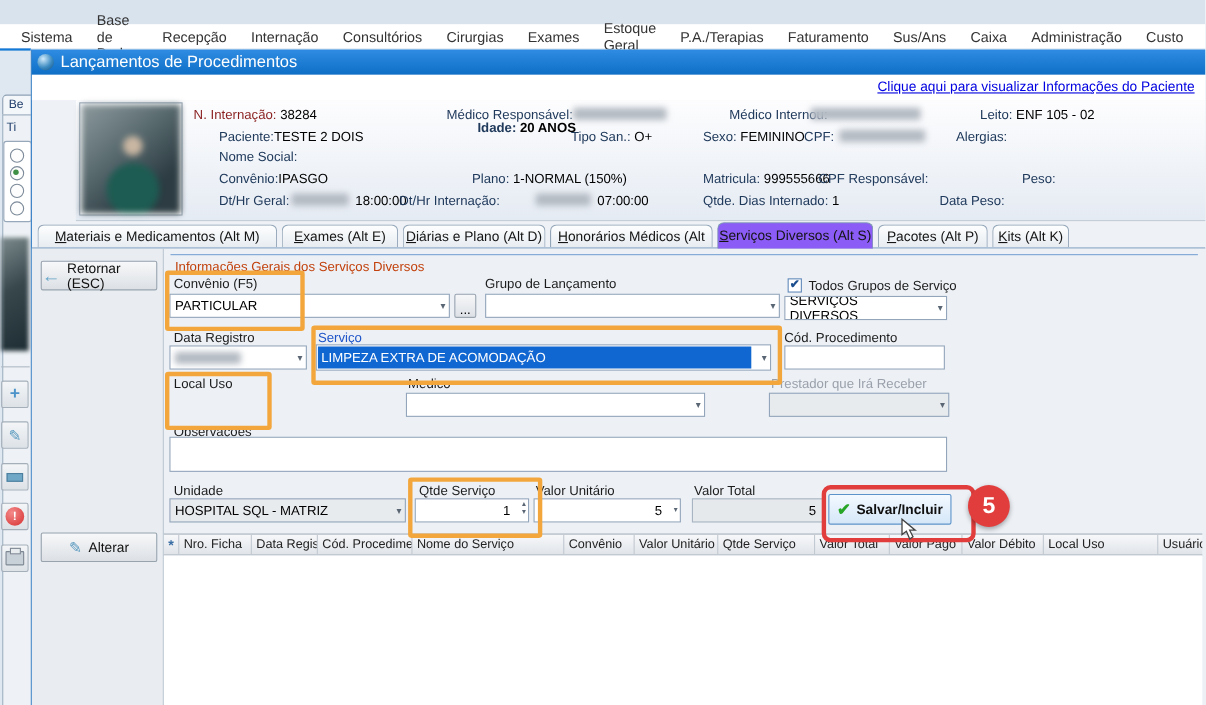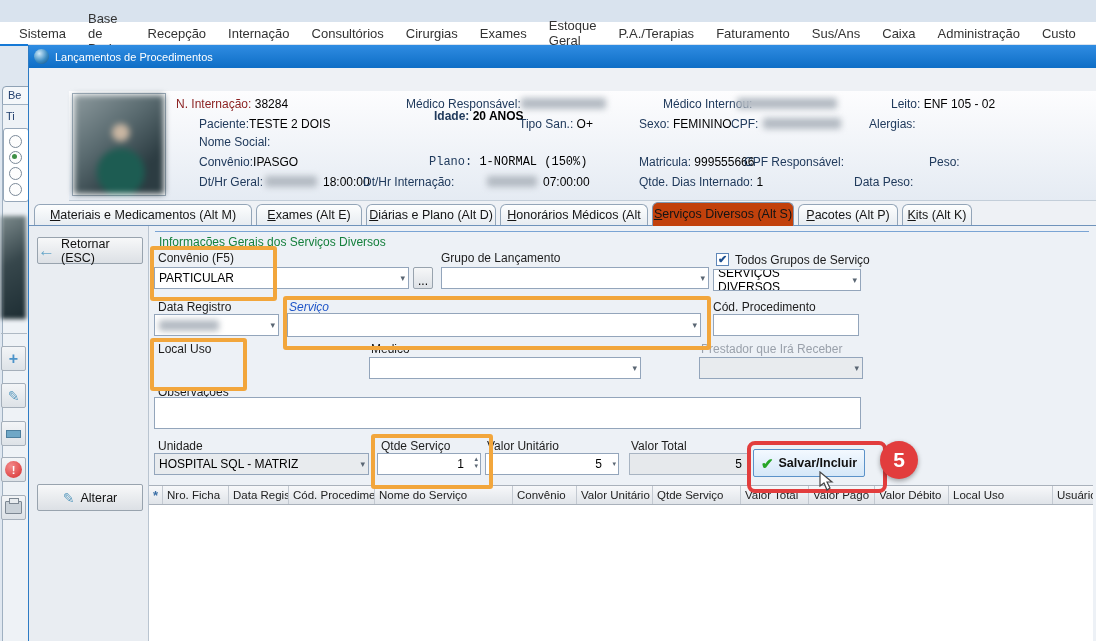--- a/index.html
+++ b/index.html
@@ -34,49 +34,49 @@
   .minus-g{width:13px;height:6px;background:#6fa7c6;border:1px solid #4d7f9e;}
   .warn-g{width:17px;height:17px;border-radius:50%;background:radial-gradient(circle at 35% 30%,#f48a8a,#d62f2f);color:#fff;font-size:11px;font-weight:bold;
           display:flex;align-items:center;justify-content:center;}
   .printer-g{width:15px;height:11px;background:#c9d1d8;border:1px solid #7d8893;border-radius:1px;position:relative;}
   .printer-g:before{content:"";position:absolute;left:3px;top:-4px;width:8px;height:4px;background:#e8ecef;border:1px solid #7d8893;}
   
   .modal{position:absolute;left:28px;top:45px;width:1068px;height:596px;background:#eef1f5;border-left:1px solid #2d7bc4;box-sizing:border-box;}
   .titlebar{position:absolute;left:0;top:0;width:100%;height:23px;background:linear-gradient(#2f8ce2,#0e6ec6);
             display:flex;align-items:center;gap:6px;padding-left:5px;box-sizing:border-box;}
   .titlebar .t-icon{width:15px;height:15px;border-radius:50%;background:radial-gradient(circle at 35% 30%,#cfeafb,#3d8cc2 55%,#114f80);}
-  .titlebar .t-text{color:#fff;font-size:11px;}
+  .titlebar .t-text{color:#fff;font-size:15px;}
   .linkrow{position:absolute;left:0;top:23px;width:100%;height:23px;background:#fff;}
   .pat-link{position:absolute;right:10px;top:4px;font-size:12.5px;color:#0000e0;text-decoration:underline;cursor:pointer;}
   
   .patient{position:absolute;left:0;top:46px;width:100%;height:109px;background:linear-gradient(#fdfdfe,#e5ebf3);
            border-bottom:1px solid #c3ced9;font-size:12px;margin-left:40px;}
   .photo{position:absolute;left:3px;top:2px;width:94px;height:103px;background:#fff;border:1px solid #9aa9b8;padding:1px;box-sizing:border-box;}
   .photo .img{width:100%;height:100%;filter:blur(3px);
       background:radial-gradient(circle at 52% 38%,#c9b6a2 0 11%,rgba(0,0,0,0) 12%),
                  radial-gradient(circle at 52% 78%,#1d5c52 0 26%,rgba(0,0,0,0) 27%),
                  linear-gradient(140deg,#8d9a9e,#5a6b70 40%,#2c3c42 75%);}
   .pl{color:#203a5c;}
   .plm{color:#8a1f1f;}
   .pv{color:#000;}
   
   .tabs{position:absolute;left:0;top:155px;width:100%;height:25px;display:flex;align-items:flex-end;padding-left:5px;box-sizing:border-box;gap:4px;}
   .tab{height:21px;line-height:20px;text-align:center;font-size:12.5px;color:#141414;background:linear-gradient(#fdfefe,#e7ecf1);
        border:1px solid #93a5b8;border-bottom:none;border-radius:6px 6px 0 0;box-sizing:border-box;overflow:hidden;}
   .tab::first-letter{text-decoration:underline;}
-  .tab.active{height:24px;line-height:23px;background:#c2410c;z-index:3;margin-bottom:-1px;border-color:#7f98b4;}
+  .tab.active{height:24px;line-height:23px;background:#8b5cf6;z-index:3;margin-bottom:-1px;border-color:#7f98b4;}
   
   .content{position:absolute;left:0;top:180px;width:100%;height:416px;background:#e9edf2;border-top:1px solid #6f93bb;box-sizing:border-box;}
   .side{position:absolute;left:0;top:0;width:120px;height:100%;background:#e9edf2;border-right:1px solid #b9c4d0;box-sizing:border-box;}
   .sbtn{position:absolute;left:8px;width:106px;height:27px;background:linear-gradient(#f7f8f9,#dce0e5);border:1px solid #98a3ae;border-radius:2px;
         display:flex;align-items:center;justify-content:center;gap:6px;font-size:12.5px;color:#111;box-sizing:border-box;cursor:pointer;}
   .back-g{color:#67a6c9;font-size:17px;font-weight:bold;line-height:1;}
   .form{position:absolute;left:120px;top:0;width:948px;height:100%;background:#edf1f6;}
   .gline{position:absolute;left:6px;top:5px;width:934px;border-top:1px solid #7aa4d4;}
-  .gtitle{position:absolute;left:10px;top:9px;font-size:12px;color:#15803d;}
+  .gtitle{position:absolute;left:10px;top:9px;font-size:12px;color:#c2410c;}
   .fl{position:absolute;font-size:12px;color:#1c1c1c;white-space:nowrap;}
   .flb{color:#1f55c8;}
   .fld{color:#9aa1ab;}
   .cmb{position:absolute;height:22px;background:#fff;border:1px solid #93a5bb;box-sizing:border-box;font-size:12px;color:#000;
        display:flex;align-items:center;padding:0 16px 0 4px;overflow:hidden;}
   .cmb .arr{position:absolute;right:3px;top:50%;transform:translateY(-50%);font-size:9px;color:#5a6673;}
   .cmb.dis{background:#e8ebee;}
   .sel-fill{position:absolute;left:1px;top:1px;bottom:1px;right:17px;background:#1167D2;color:#fff;display:flex;align-items:center;padding-left:3px;white-space:nowrap;overflow:hidden;}
   .txt{position:absolute;height:22px;background:#fff;border:1px solid #93a5bb;box-sizing:border-box;}
   .spin{position:absolute;height:22px;background:#fff;border:1px solid #93a5bb;box-sizing:border-box;font-size:12px;
@@ -158,20 +158,23 @@
       </div>
   </div>
 
   <div class="modal">
 
     <div class="titlebar">
       <div class="t-icon"></div>
       <div class="t-text">Lançamentos de Procedimentos</div>
     </div>
 
+    <div class="linkrow">
+      <span class="pat-link">Clique aqui para visualizar Informações do Paciente</span>
+    </div>
 
     <div class="patient">
       <div class="photo">
           <div class="img"></div>
         </div>
 
       <span class="abs" style="left:107px;top:6px;"><span class="plm">N. Internação:</span> <span class="pv">38284</span></span>
       <span class="abs" style="left:337px;top:6px;"><span class="pl">Médico Responsável:</span></span>
       <div class="blur" style="left:452px;top:7px;width:85px;"></div>
       <span class="abs" style="left:594px;top:6px;"><span class="pl">Médico Internou:</span></span>
@@ -182,21 +185,21 @@
       <span class="abs" style="left:365px;top:18px;font-weight:bold;"><span class="pl">Idade:</span> <span class="pv">20 ANOS</span></span>
       <span class="abs" style="left:450px;top:26px;"><span class="pl">Tipo San.:</span> <span class="pv">O+</span></span>
       <span class="abs" style="left:570px;top:26px;"><span class="pl">Sexo:</span> <span class="pv">FEMININO</span></span>
       <span class="abs" style="left:662px;top:26px;"><span class="pl">CPF:</span></span>
       <div class="blur" style="left:694px;top:27px;width:78px;"></div>
       <span class="abs" style="left:800px;top:26px;"><span class="pl">Alergias:</span></span>
 
       <span class="abs" style="left:130px;top:44px;"><span class="pl">Nome Social:</span></span>
 
       <span class="abs" style="left:130px;top:64px;"><span class="pl">Convênio:</span><span class="pv">IPASGO</span></span>
-      <span class="abs" style="left:360px;top:64px;font-family:Liberation Mono, monospace;"><span class="pl">Plano:</span> <span class="pv">1-NORMAL (150%)</span></span>
+      <span class="abs" style="left:360px;top:64px;"><span class="pl">Plano:</span> <span class="pv">1-NORMAL (150%)</span></span>
       <span class="abs" style="left:570px;top:64px;"><span class="pl">Matricula:</span> <span class="pv">999555666</span></span>
       <span class="abs" style="left:675px;top:64px;"><span class="pl">CPF Responsável:</span></span>
       <span class="abs" style="left:860px;top:64px;"><span class="pl">Peso:</span></span>
 
       <span class="abs" style="left:130px;top:84px;"><span class="pl">Dt/Hr Geral:</span></span>
       <div class="blur" style="left:196px;top:85px;width:52px;"></div>
       <span class="abs" style="left:254px;top:84px;"><span class="pv">18:00:00</span></span>
       <span class="abs" style="left:294px;top:84px;"><span class="pl">Dt/Hr Internação:</span></span>
       <div class="blur" style="left:418px;top:85px;width:50px;"></div>
       <span class="abs" style="left:474px;top:84px;text-align:right;"><span class="pv">07:00:00</span></span>
@@ -248,22 +251,23 @@
         <div class="cmb" style="left:564px;top:43px;width:148px;">
           <span>SERVIÇOS DIVERSOS</span>
           <span class="arr">▾</span>
         </div>
 
         <div class="fl" style="left:9px;top:74px;">Data Registro</div>
         <div class="cmb" style="left:5px;top:88px;width:125px;">
           <span class="blur" style="left:4px;top:5px;width:60px;"></span>
           <span class="arr">▾</span>
         </div>
-        <div class="fl flb" style="left:140px;top:74px;font-style:italic;">Serviço</div>
+        <div class="fl flb" style="left:140px;top:74px;">Serviço</div>
         <div class="cmb" style="left:138px;top:87px;width:414px;height:24px;">
+          <span class="sel-fill">LIMPEZA EXTRA DE ACOMODAÇÃO</span>
           <span class="arr">▾</span>
         </div>
         <div class="fl" style="left:564px;top:74px;">Cód. Procedimento</div>
         <div class="txt" style="left:564px;top:88px;width:146px;"></div>
 
         <div class="fl" style="left:9px;top:116px;">Local Uso</div>
         <div class="fl" style="left:222px;top:116px;">Medico</div>
         <div class="cmb" style="left:220px;top:131px;width:272px;">
           <span class="arr">▾</span>
         </div>

